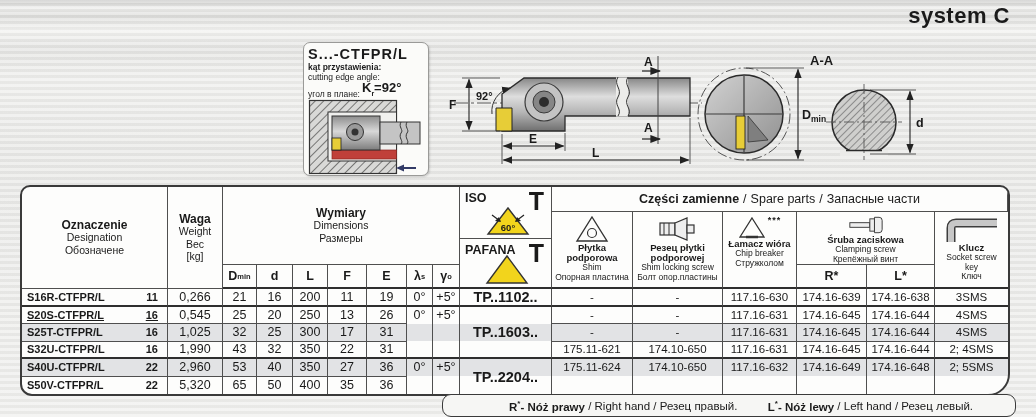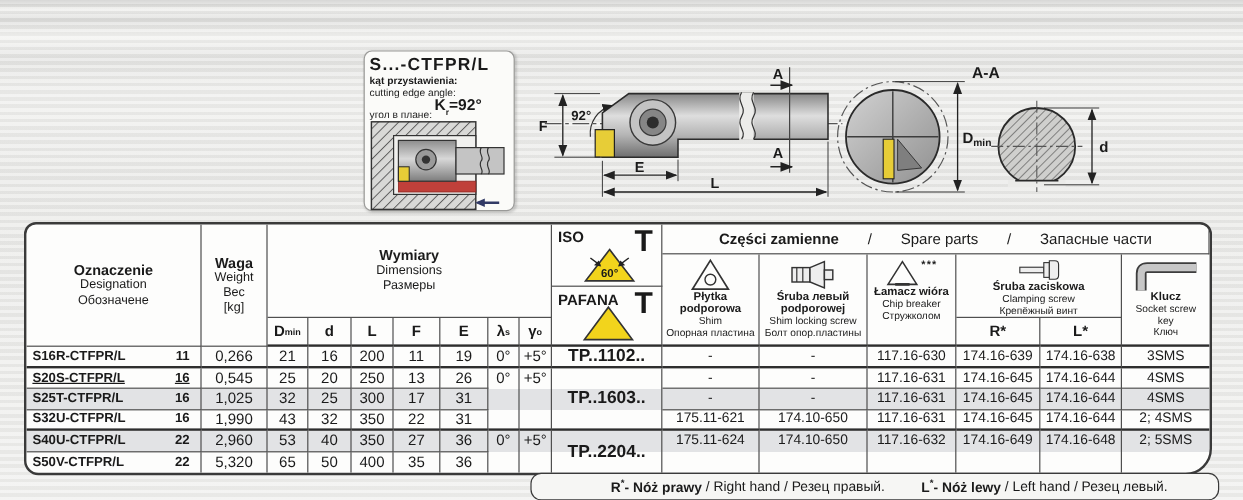--- a/index.html
+++ b/index.html
@@ -55,36 +55,37 @@
   .tp{font-weight:bold; font-size:14.5px;}
   
   .brandcell{position:relative; display:block;}
   .brandcell .bn{position:absolute; left:5px; top:4px; font-weight:bold; font-size:12.5px;}
   .brandcell .bt{position:absolute; right:7px; top:0px; font-weight:bold; font-size:25px;}
   .brandcell svg{position:absolute;}
   
   .sp{flex-direction:column; justify-content:flex-start; padding-top:3px; text-align:center;}
   .sp .pl{font-size:9.5px; font-weight:bold; line-height:10px;}
   .sp .en,.sp .ru{font-size:8.5px; line-height:9.5px;}
-  .sparetitle{font-size:12.5px; gap:24px;}
+  .sparetitle{font-size:12.5px; gap:4px;}
   .sparetitle .b{font-weight:bold;}
   .rl{font-weight:bold; font-size:12.5px;}
   .stars{font-size:9px; font-weight:bold; letter-spacing:1px;}
   
   #footnote{left:442px; top:394px; width:572px; height:21px; background:#f6f6f4;
     border:1.5px solid #3a3a3a; border-radius:9px; display:flex; align-items:center;
     justify-content:center; font-size:11.5px; white-space:pre;}
   #footnote b{font-weight:bold;margin-left:24px;}
   #footnote sup{font-size:8px; font-weight:bold;}
 </style>
 </head>
 <body>
 
 <div id="page">
 
+  <div id="sys-title" class="abs">system C</div>
 
   <div id="info-box" class="abs">
     <div class="ttl">S...-CTFPR/L</div>
     <div class="ln b">kąt przystawienia:</div>
     <div class="ln">cutting edge angle:</div>
     <div class="kr-line">
       <span class="ln">угол в плане:</span>
       <span class="kr"><span>K</span><sub>r</sub><span>=92°</span></span>
     </div>
     
@@ -271,21 +272,21 @@
     </div>
 
     <div class="c sp grp" style="grid-area:2/12/5/13;">
       <svg width="44" height="28" viewBox="0 0 44 28">
         <rect x="4" y="8" width="15" height="12" fill="#eee" stroke="#333" stroke-width="1.2"></rect>
         <line x1="8" y1="8" x2="8" y2="20" stroke="#333"></line>
           <line x1="13" y1="8" x2="13" y2="20" stroke="#333"></line>
         <polygon points="19,8 31,3 31,25 19,20" fill="#eee" stroke="#333" stroke-width="1.2"></polygon>
         <rect x="31" y="10" width="7" height="8" fill="#eee" stroke="#333" stroke-width="1.2"></rect>
       </svg>
-      <span class="pl">Śruba левый</span>
+      <span class="pl">Резец płytki</span>
       <span class="pl">podporowej</span>
       <span class="en">Shim locking screw</span>
       <span class="ru">Болт опор.пластины</span>
     </div>
 
     <div class="c sp grp" style="grid-area:2/13/5/14;">
       <div style="display:flex; align-items:flex-start; gap:2px;">
         <svg width="28" height="24" viewBox="0 0 28 24">
           <polygon points="14,3 26,22 2,22" fill="none" stroke="#333" stroke-width="1.3"></polygon>
           <line x1="8" y1="22" x2="20" y2="22" stroke="#333" stroke-width="2.4"></line>

